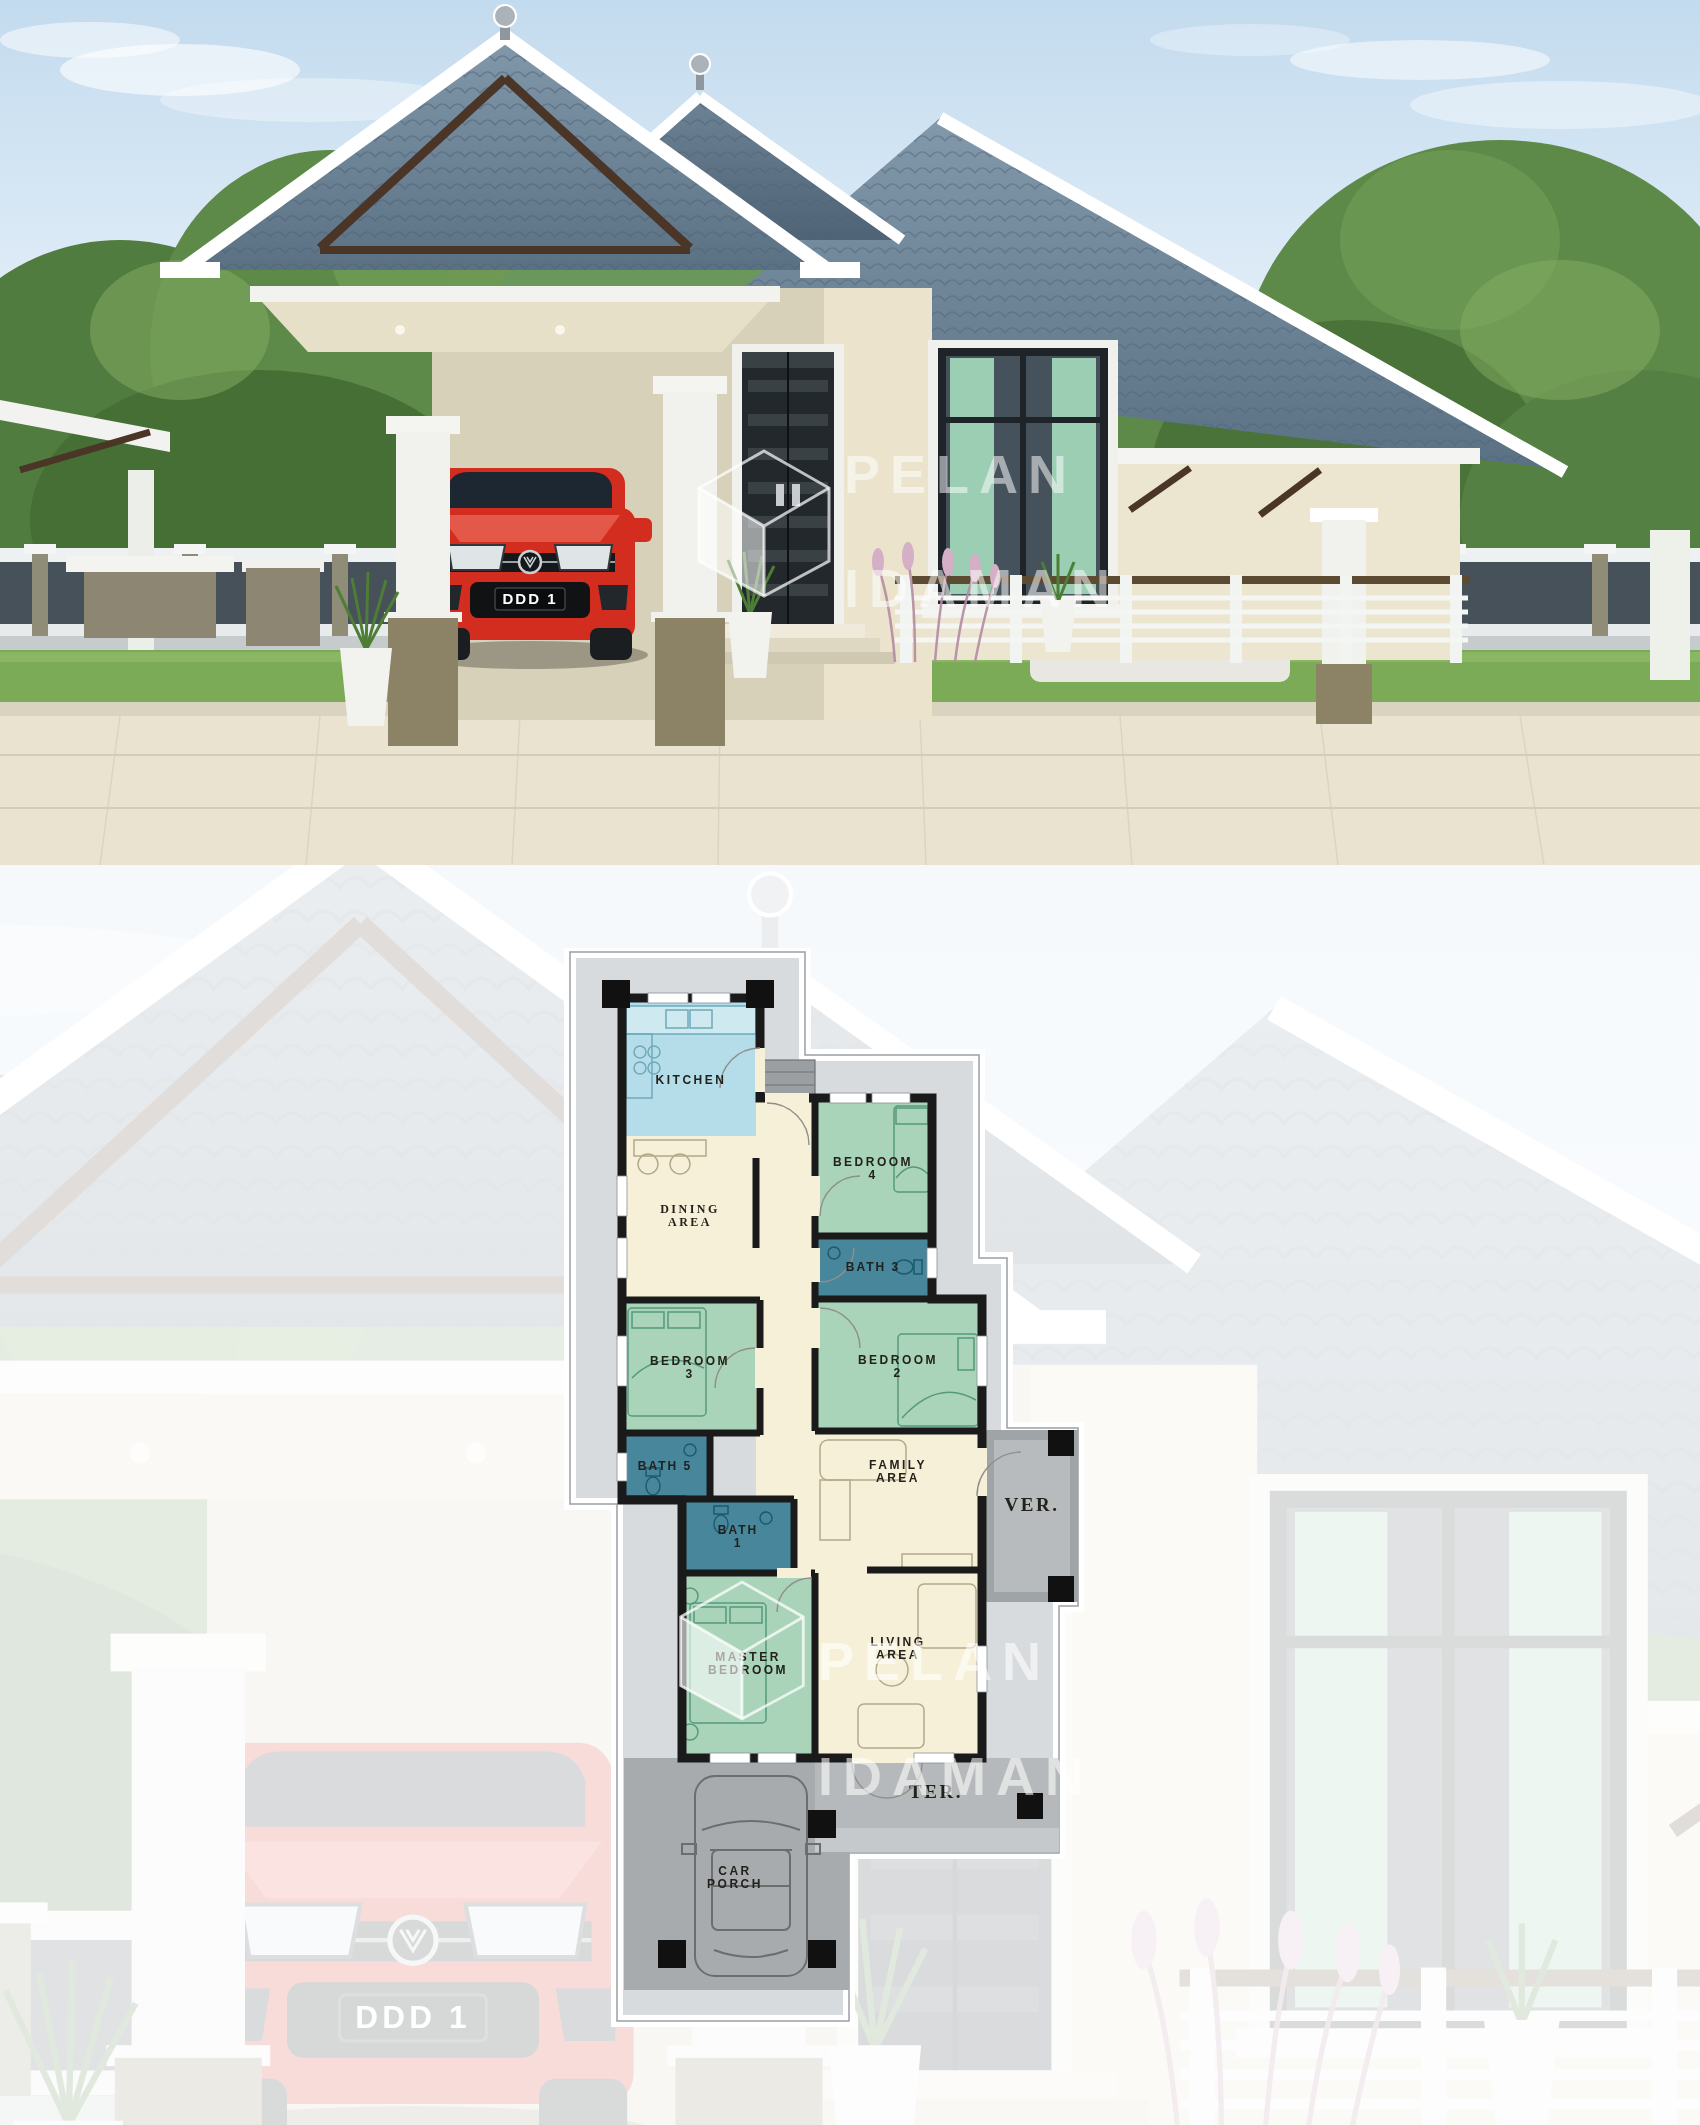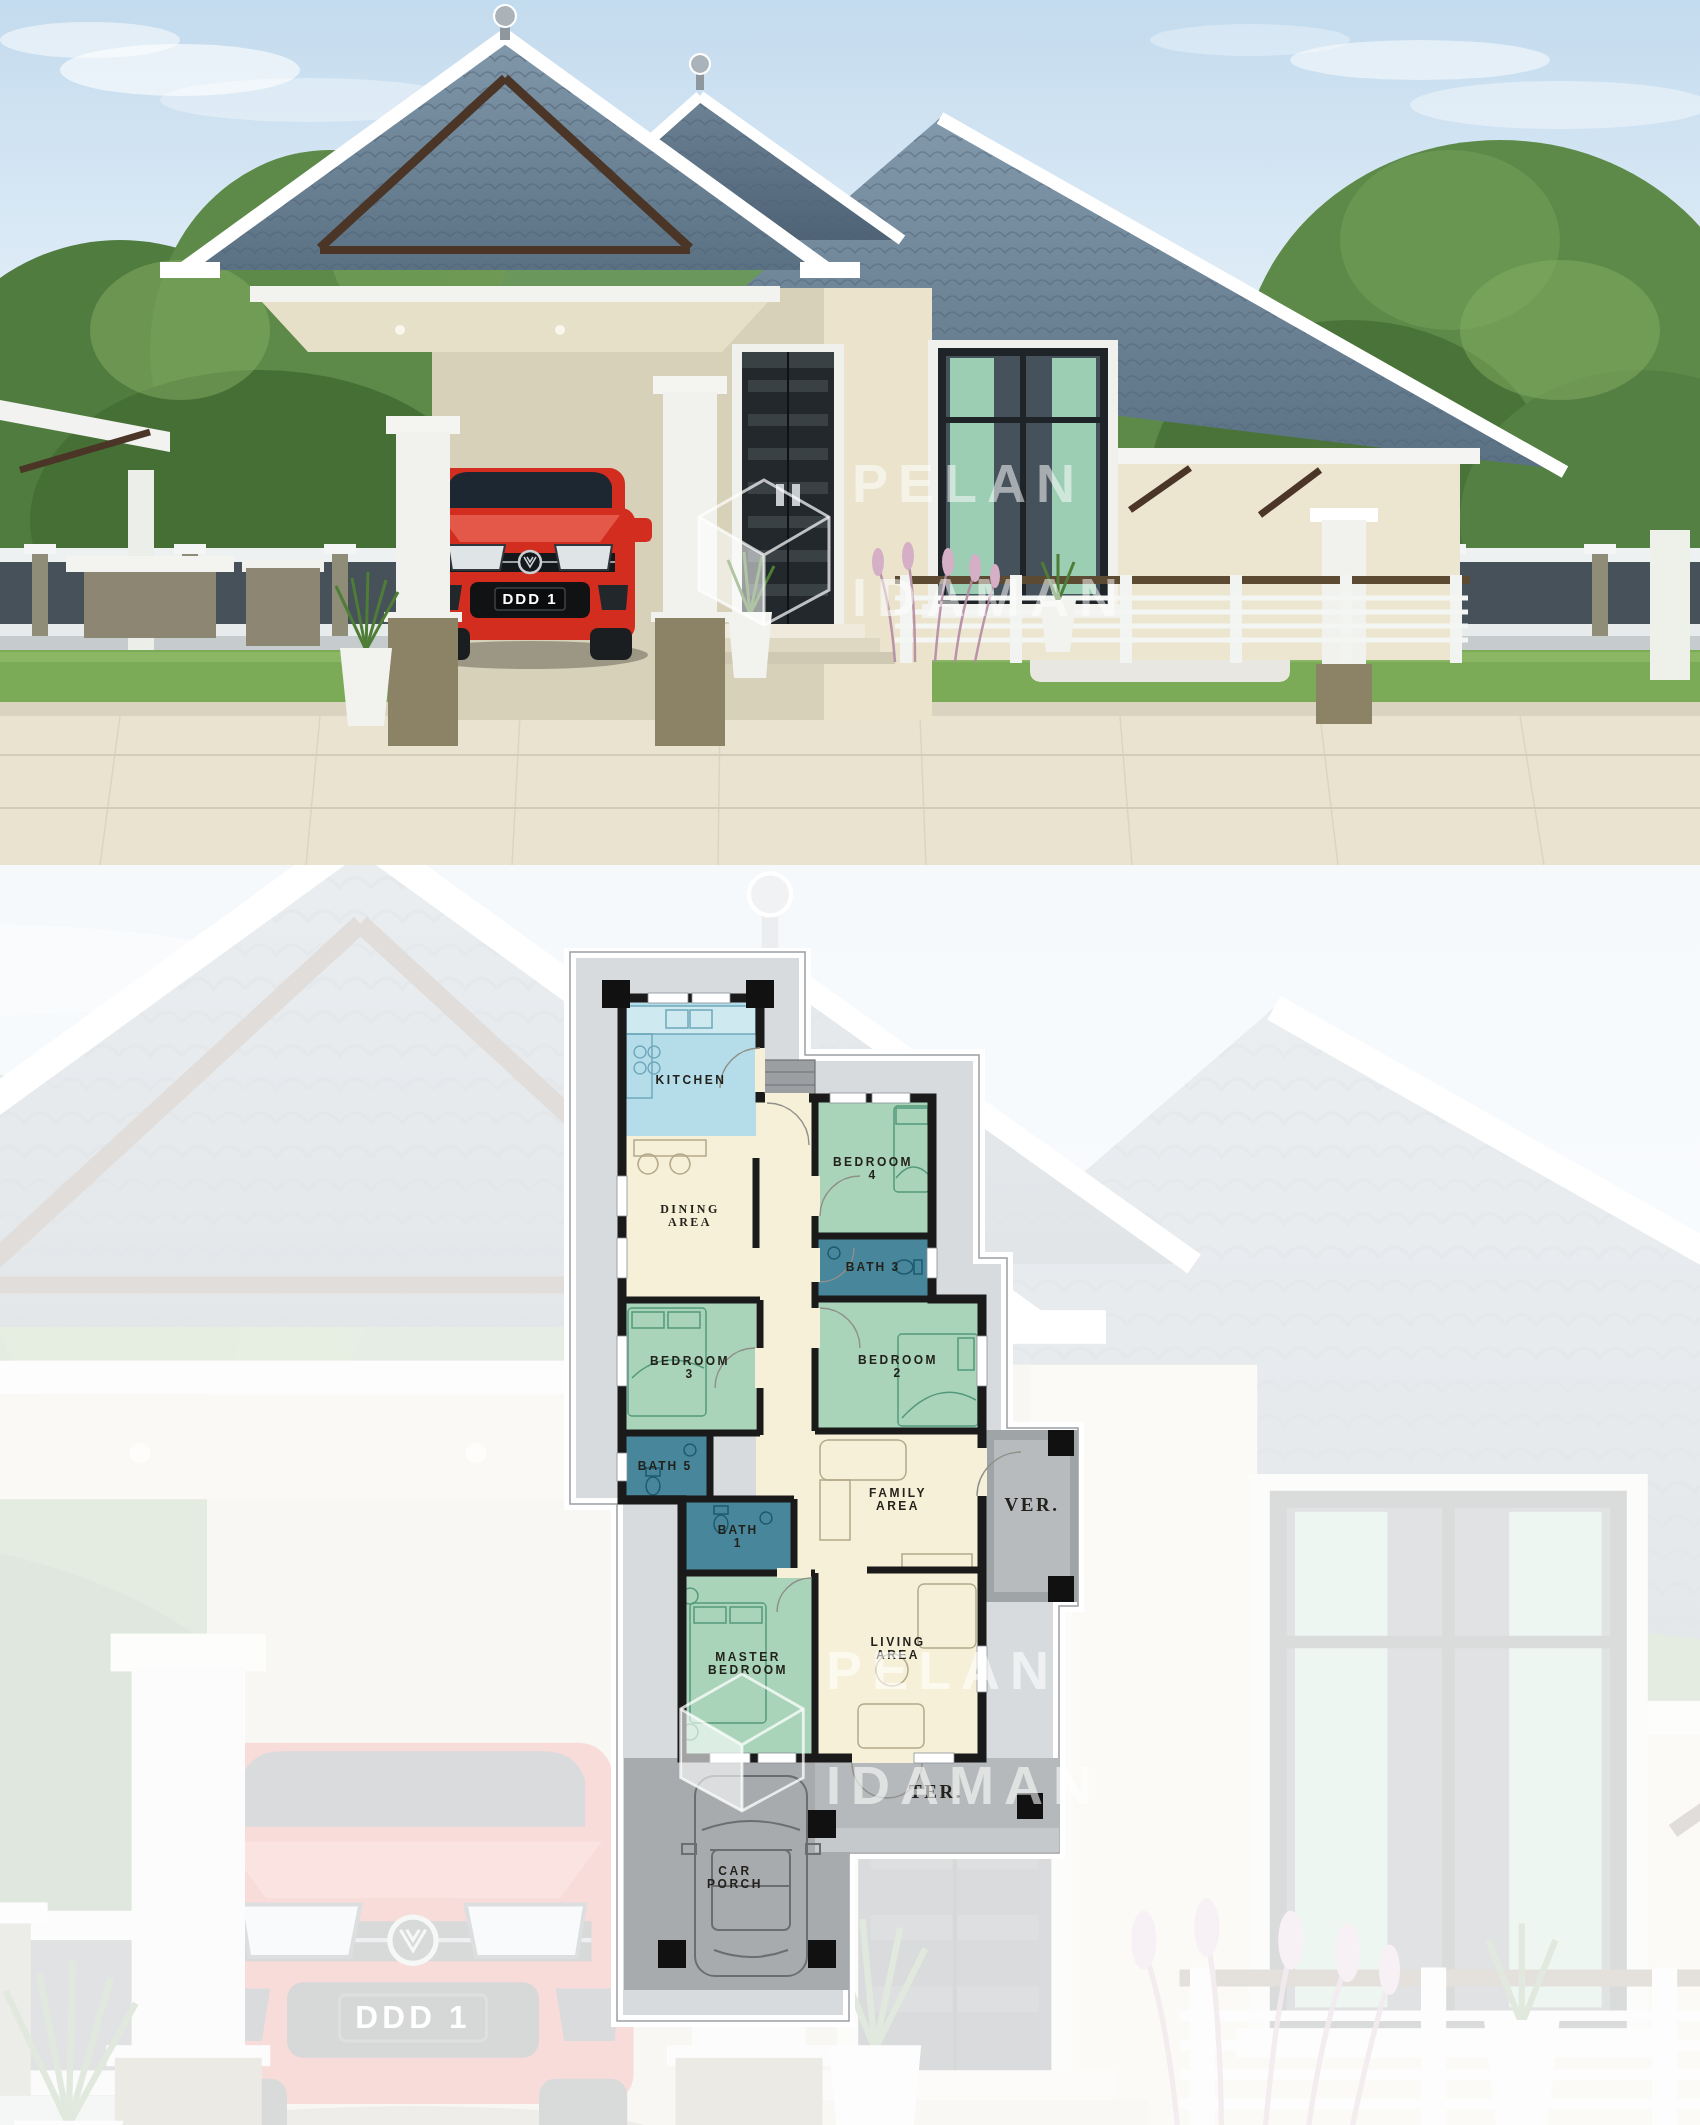--- a/index.html
+++ b/index.html
@@ -6,21 +6,21 @@
   .page{position:relative;width:1700px;height:2125px;background:#fff;overflow:hidden;
         font-family:"Liberation Sans",sans-serif;}
   .scene-svg{position:absolute;left:0;top:0;}
   .faded-svg{position:absolute;left:0;top:865px;}
   .plan-wrap{position:absolute;left:562px;top:948px;width:530px;height:1100px;}
   .plan-wrap svg{position:absolute;left:0;top:0;}
   .rlabel{position:absolute;transform:translate(-50%,-50%);white-space:pre-line;text-align:center;
           font-weight:700;font-size:12px;letter-spacing:2.5px;line-height:1.12;color:#23211c;}
   .rlabel.sm{font-size:12px;letter-spacing:2px;}
   .rlabel.md{font-size:19px;font-family:Liberation Serif, serif;}
-  .wm{position:absolute;display:flex;align-items:flex-end;gap:18px;pointer-events:none;margin-top:9px;}
+  .wm{position:absolute;display:flex;align-items:flex-start;gap:10px;pointer-events:none;}
   .wm-top{left:694px;top:446px;}
   .wm-plan{left:676px;top:1576px;}
   .wm-text{font-weight:700;color:rgba(255,255,255,0.52);font-size:54px;line-height:1.06;
            letter-spacing:10px;white-space:pre-line;}
 </style>
 </head>
 <body>
 
 <div class="page">
 
@@ -484,21 +484,21 @@
     <div class="rlabel sm" style="left:103px;top:519px;">BATH 5</div>
     <div class="rlabel sm" style="left:176px;top:589px;">BATH
 1</div>
     <div class="rlabel" style="left:186px;top:716px;">MASTER
 BEDROOM</div>
     <div class="rlabel" style="left:311px;top:221px;">BEDROOM
 4</div>
     <div class="rlabel sm" style="left:311px;top:320px;">BATH 3</div>
     <div class="rlabel" style="left:336px;top:419px;">BEDROOM
 2</div>
-    <div class="rlabel" style="left:336px;top:552px;">FAMILY
+    <div class="rlabel" style="left:336px;top:524px;">FAMILY
 AREA</div>
     <div class="rlabel" style="left:336px;top:701px;">LIVING
 AREA</div>
     <div class="rlabel md" style="left:470px;top:557px;">VER.</div>
     <div class="rlabel md" style="left:374px;top:844px;">TER.</div>
     <div class="rlabel" style="left:173px;top:930px;">CAR
 PORCH</div>
   </div>
 
   <div class="wm wm-top">

